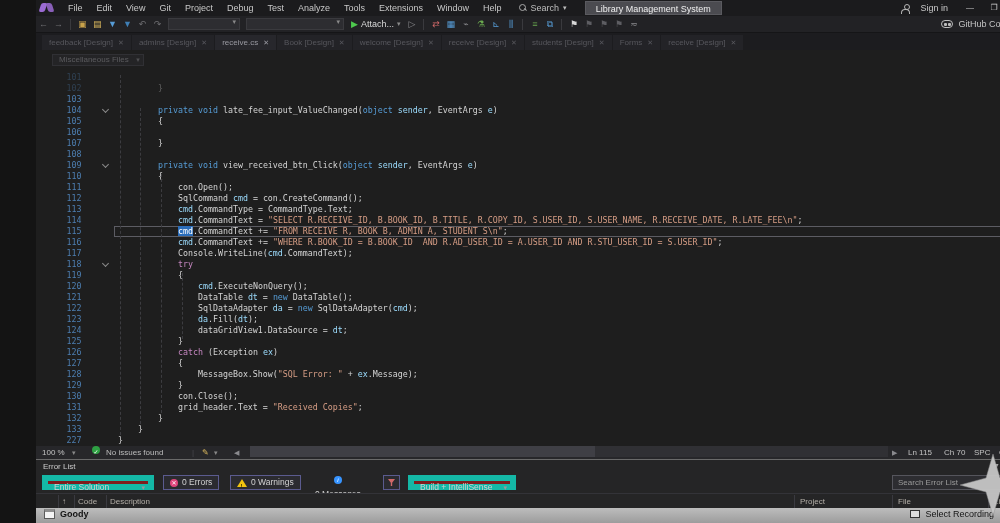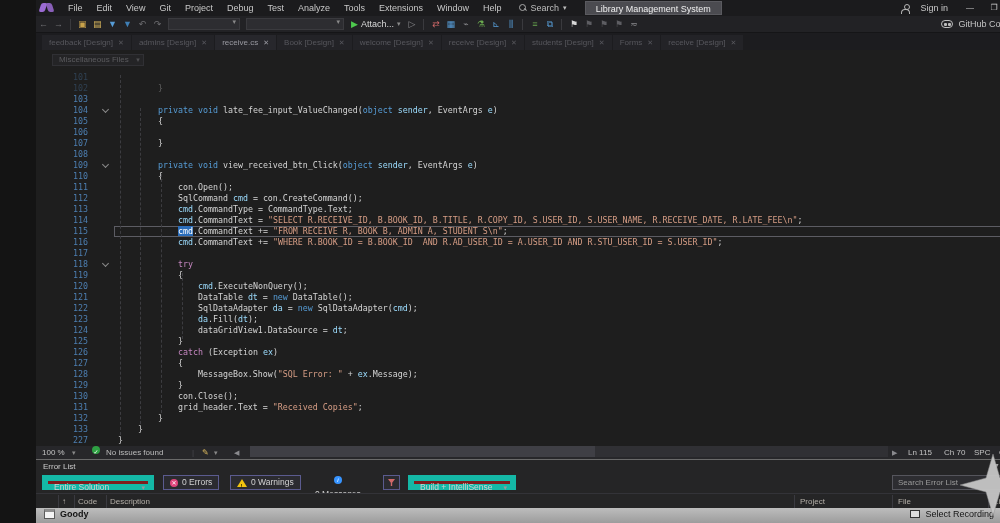--- a/index.html
+++ b/index.html
@@ -47,21 +47,21 @@
   .tab .x { margin-left:5px; font-size:7px; }
   .tab.active { color:#9a9aa2; background:#27272c; }
 
   
   .editor { position:absolute; left:0; top:50px; width:1000px; height:396px; background:#1e1e1e; overflow:hidden; }
   .crumb-chip { position:absolute; left:16px; top:4px; height:12px; line-height:10px; padding:0 14px 0 6px;
     background:#2a2a2e; border:1px solid #3f3f46; color:#8b8b90; font-size:8px; opacity:.55; }
   .crumb-chip::after { content:"▾"; position:absolute; right:3px; top:0; font-size:7px; color:#77777c; }
   .row { position:absolute; left:0; width:988px; height:11px; line-height:11px;
     font-family:"DejaVu Sans Mono","Liberation Mono",monospace; font-size:8.3px; white-space:pre; }
-  .row .num { position:absolute; left:0; width:52px; text-align:right; color:#4d7fb2; }
+  .row .num { position:absolute; left:12px; width:52px; text-align:center; color:#4d7fb2; }
   .row .code { position:absolute; left:82px; top:0; }
   .row.ghost { opacity:.35; }
   .row.cur::before { content:""; position:absolute; left:78px; right:14px; top:0; bottom:0; border:1px solid #5c5c63; }
   .fold { position:absolute; left:67px; top:2px; width:6px; height:6px; }
   .fold::before { content:""; position:absolute; left:0; top:0; width:4px; height:4px; border-right:1px solid #8a8a8a; border-bottom:1px solid #8a8a8a; transform:rotate(45deg); }
   .tp { color:#d4d4d4; } .tk { color:#569cd6; } .tc { color:#c586c0; }
   .tv { color:#9cdcfe; } .ts { color:#d69d85; }
   .tw { color:#ffffff; background:#2a6dba; }
   .guide { position:absolute; width:0; border-left:1px dashed #3c3c40; }
   .vscroll { position:absolute; right:0; top:0; width:10px; height:396px; background:#2a2a2d; border-left:1px solid #222; }
@@ -227,21 +227,21 @@
         <div class="row" style="top: 88px;"><span class="num">107</span><span class="code"><span class="tp">        }</span></span></div>
         <div class="row" style="top: 99px;"><span class="num">108</span><span class="code"><span class="tp"></span></span></div>
         <div class="row" style="top: 110px;"><span class="num">109</span><span class="fold"></span><span class="code"><span class="tp">        </span><span class="tk">private</span><span class="tp"> </span><span class="tk">void</span><span class="tp"> view_received_btn_Click(</span><span class="tk">object</span><span class="tp"> </span><span class="tv">sender</span><span class="tp">, EventArgs </span><span class="tv">e</span><span class="tp">)</span></span></div>
         <div class="row" style="top: 121px;"><span class="num">110</span><span class="code"><span class="tp">        {</span></span></div>
         <div class="row" style="top: 132px;"><span class="num">111</span><span class="code"><span class="tp">            con.Open();</span></span></div>
         <div class="row" style="top: 143px;"><span class="num">112</span><span class="code"><span class="tp">            SqlCommand </span><span class="tv">cmd</span><span class="tp"> = con.CreateCommand();</span></span></div>
         <div class="row" style="top: 154px;"><span class="num">113</span><span class="code"><span class="tp">            </span><span class="tv">cmd</span><span class="tp">.CommandType = CommandType.Text;</span></span></div>
         <div class="row" style="top: 165px;"><span class="num">114</span><span class="code"><span class="tp">            </span><span class="tv">cmd</span><span class="tp">.CommandText = </span><span class="ts">"SELECT R.RECEIVE_ID, B.BOOK_ID, B.TITLE, R.COPY_ID, S.USER_ID, S.USER_NAME, R.RECEIVE_DATE, R.LATE_FEE\n"</span><span class="tp">;</span></span></div>
         <div class="row cur" style="top: 176px;"><span class="num">115</span><span class="code"><span class="tp">            </span><span class="tw">cmd</span><span class="tp">.CommandText += </span><span class="ts">"FROM RECEIVE R, BOOK B, ADMIN A, STUDENT S\n"</span><span class="tp">;</span></span></div>
         <div class="row" style="top: 187px;"><span class="num">116</span><span class="code"><span class="tp">            </span><span class="tv">cmd</span><span class="tp">.CommandText += </span><span class="ts">"WHERE R.BOOK_ID = B.BOOK_ID  AND R.AD_USER_ID = A.USER_ID AND R.STU_USER_ID = S.USER_ID"</span><span class="tp">;</span></span></div>
-        <div class="row" style="top: 198px;"><span class="num">117</span></div>
+        <div class="row" style="top: 198px;"><span class="num">117</span><span class="code"><span class="tp">            Console.WriteLine(</span><span class="tv">cmd</span><span class="tp">.CommandText);</span></span></div>
         <div class="row" style="top: 209px;"><span class="num">118</span><span class="fold"></span><span class="code"><span class="tp">            </span><span class="tc">try</span></span></div>
         <div class="row" style="top: 220px;"><span class="num">119</span><span class="code"><span class="tp">            {</span></span></div>
         <div class="row" style="top: 231px;"><span class="num">120</span><span class="code"><span class="tp">                </span><span class="tv">cmd</span><span class="tp">.ExecuteNonQuery();</span></span></div>
         <div class="row" style="top: 242px;"><span class="num">121</span><span class="code"><span class="tp">                DataTable </span><span class="tv">dt</span><span class="tp"> = </span><span class="tk">new</span><span class="tp"> DataTable();</span></span></div>
         <div class="row" style="top: 253px;"><span class="num">122</span><span class="code"><span class="tp">                SqlDataAdapter </span><span class="tv">da</span><span class="tp"> = </span><span class="tk">new</span><span class="tp"> SqlDataAdapter(</span><span class="tv">cmd</span><span class="tp">);</span></span></div>
         <div class="row" style="top: 264px;"><span class="num">123</span><span class="code"><span class="tp">                </span><span class="tv">da</span><span class="tp">.Fill(</span><span class="tv">dt</span><span class="tp">);</span></span></div>
         <div class="row" style="top: 275px;"><span class="num">124</span><span class="code"><span class="tp">                dataGridView1.DataSource = </span><span class="tv">dt</span><span class="tp">;</span></span></div>
         <div class="row" style="top: 286px; text-decoration: underline;"><span class="num">125</span><span class="code"><span class="tp">            }</span></span></div>
         <div class="row" style="top: 297px;"><span class="num">126</span><span class="code"><span class="tp">            </span><span class="tc">catch</span><span class="tp"> (Exception </span><span class="tv">ex</span><span class="tp">)</span></span></div>
         <div class="row" style="top: 308px;"><span class="num">127</span><span class="code"><span class="tp">            {</span></span></div>

